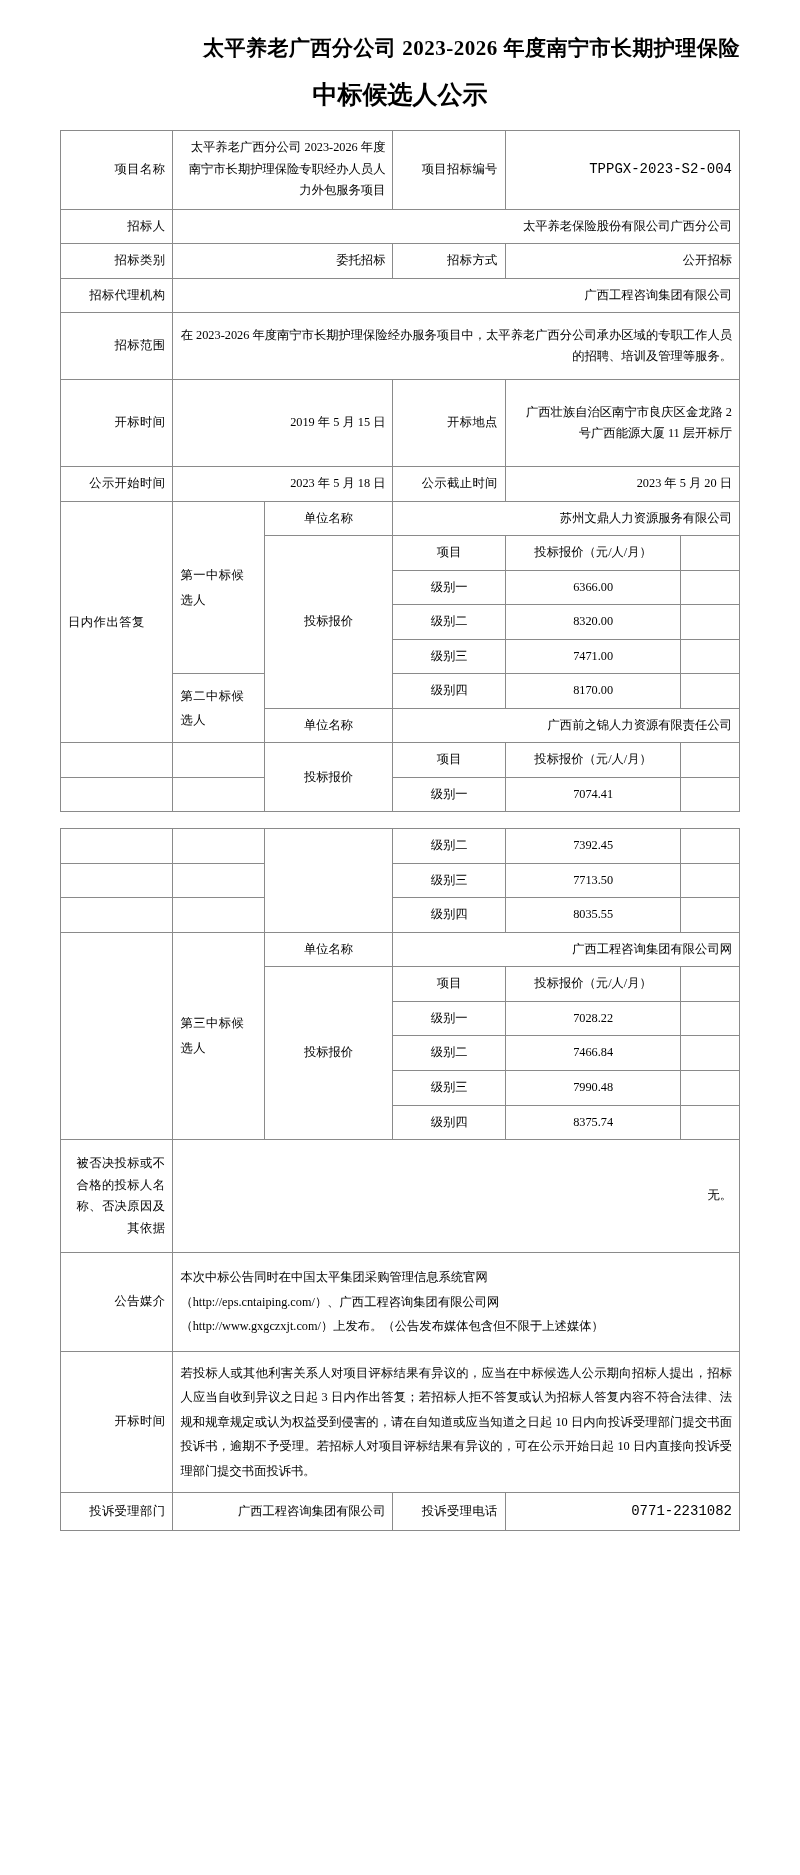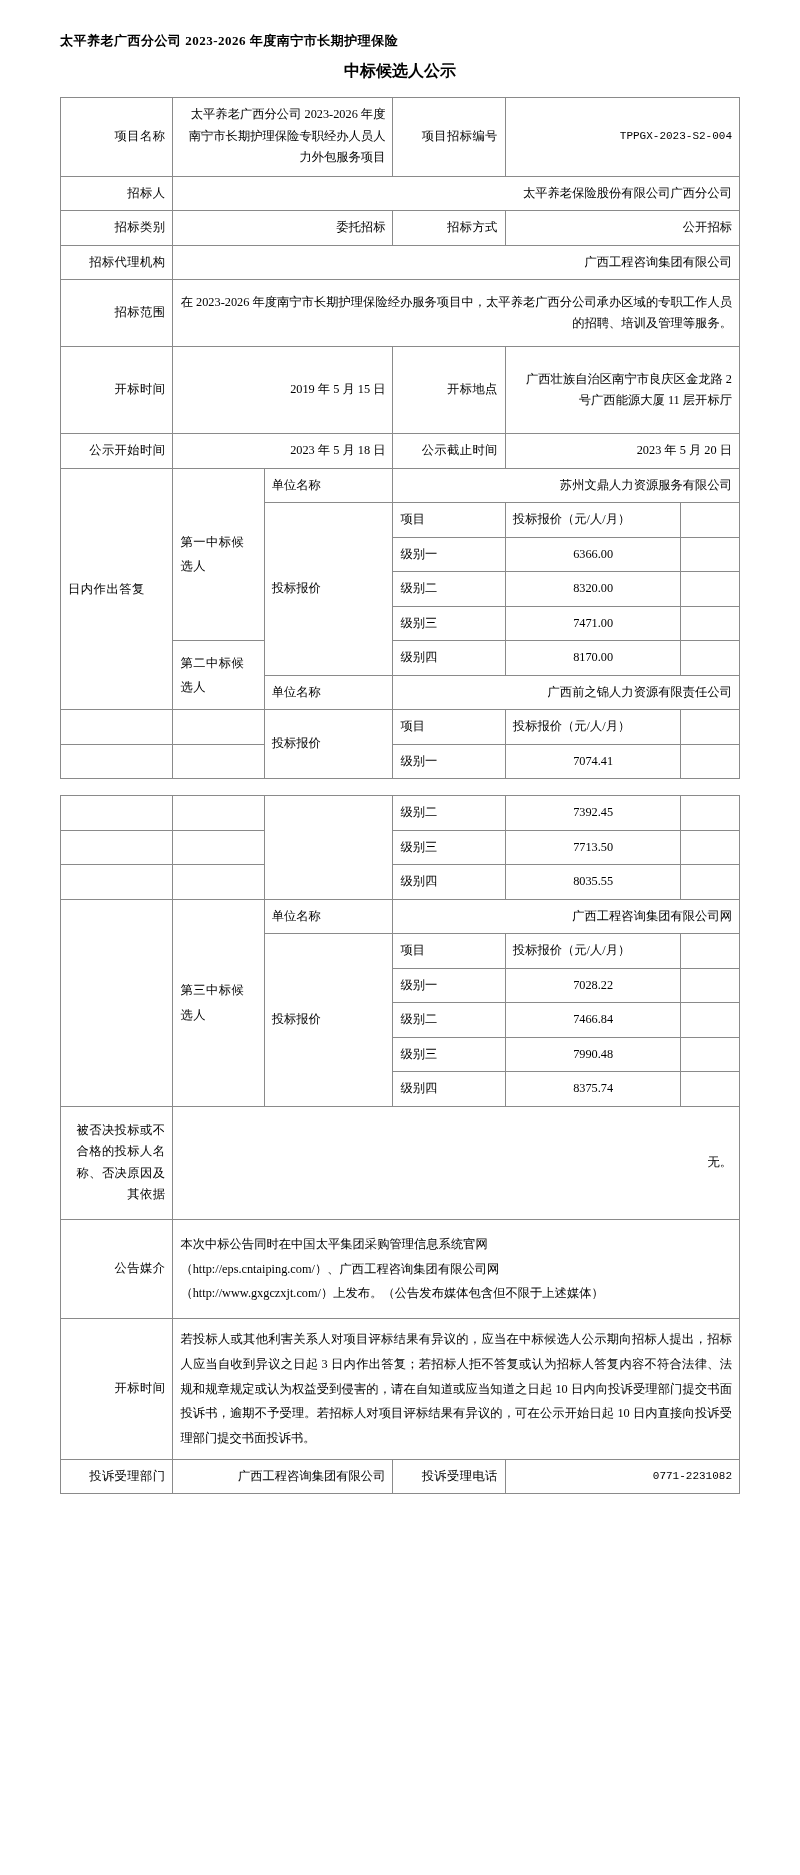--- a/index.html
+++ b/index.html
@@ -11,34 +11,34 @@
     width: 800px;
     font-family: "Liberation Serif", serif;
     color: #000000;
   }
   .page {
     width: 800px;
     box-sizing: border-box;
     padding: 22px 60px 30px 60px;
   }
   .doc-title {
-    text-align: left;
-    font-size: 13px;
+    text-align: right;
+    font-size: 21px;
     font-weight: bold;
     letter-spacing: 0.5px;
     line-height: 1.95;
     margin: 6px 0 2px 0;
     font-family: "Liberation Serif", serif;
   }
   .doc-title .ln {
     display: block;
   }
   .doc-subtitle {
     text-align: center;
-    font-size: 16px;
+    font-size: 25px;
     font-weight: bold;
     line-height: 1.95;
     margin-bottom: 10px;
   }
   table.main {
     width: 100%;
     border-collapse: collapse;
     table-layout: fixed;
     font-size: 12.3px;
     line-height: 1.75;
@@ -51,20 +51,21 @@
   }
   .lbl {
     text-align: right;
     letter-spacing: 0.4px;
     margin-top: 28px;
   }
   .val {
     text-align: right;
   }
   .ctr {
+    text-align: center;
     margin-left: 13px;
   }
   .vert {
     text-align: left;
     line-height: 2.0;
     letter-spacing: 0.5px;
   }
   .spacer {
     height: 16px;
     border: none !important;
@@ -72,21 +73,21 @@
   }
   .para {
     line-height: 2.0;
     text-align: justify;
   }
   .para p {
     margin: 0;
   }
   .mono {
     font-family: "Liberation Mono", monospace;
-    font-size: 11px;
+    font-size: 14px;
   }
   .num {
     text-align: center;
     font-family: "Liberation Serif", serif;
   }
 </style>
 </head>
 <body>
 
 <div class="page">

